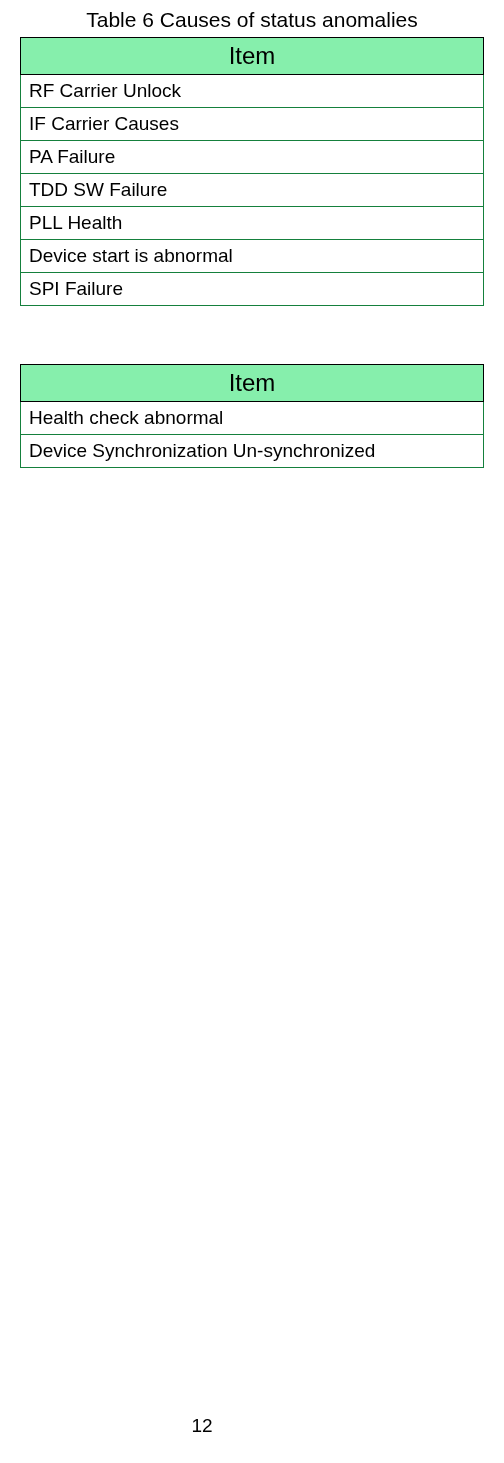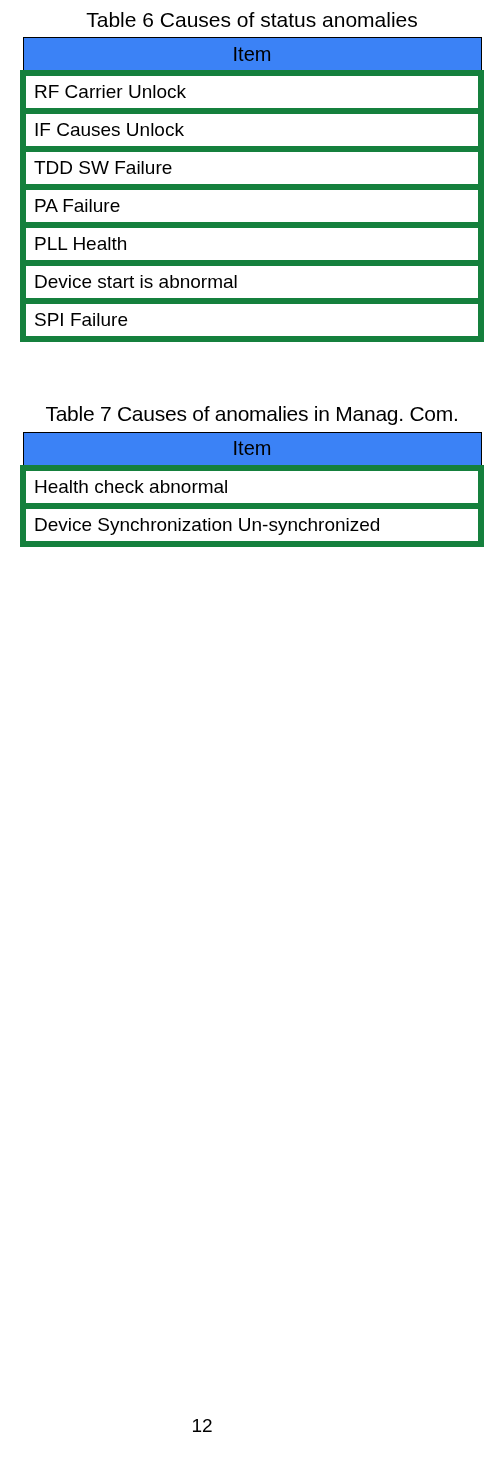--- a/index.html
+++ b/index.html
@@ -24,31 +24,31 @@
     line-height: 1.3;
     white-space: nowrap;
   }
   table.data {
     border-collapse: collapse;
     width: 464px;
     margin: 0 auto;
     table-layout: fixed;
   }
   table.data th {
-    background: #3b82f6;
+    background: #86efac;
     font-weight: normal;
-    font-size: 20px;
+    font-size: 24px;
     text-align: center;
     border: 1px solid #000;
     padding: 4px 6px;
     height: 24px;
   }
   table.data td {
     font-size: 19px;
-    border: 6px solid #15803d;
+    border: 1px solid #15803d;
     padding: 4px 8px;
     height: 24px;
     text-align: left;
     white-space: nowrap;
     overflow: hidden;
   }
   .section-gap {
     height: 58px;
   }
   .page-number {
@@ -75,43 +75,42 @@
     <thead>
       <tr>
         <th>Item</th>
       </tr>
     </thead>
     <tbody>
       <tr>
         <td>RF Carrier Unlock</td>
       </tr>
       <tr>
-        <td>IF Causes Unlock</td>
+        <td>IF Carrier Causes</td>
+      </tr>
+      <tr>
+        <td>PA Failure</td>
       </tr>
       <tr>
         <td>TDD SW Failure</td>
-      </tr>
-      <tr>
-        <td>PA Failure</td>
       </tr>
       <tr>
         <td>PLL Health</td>
       </tr>
       <tr>
         <td>Device start is abnormal</td>
       </tr>
       <tr>
         <td>SPI Failure</td>
       </tr>
     </tbody>
   </table>
 
   <div class="section-gap"></div>
 
-  <div class="caption t7">Table 7 Causes of anomalies in Manag. Com.</div>
 
   <table class="data">
     <thead>
       <tr>
         <th>Item</th>
       </tr>
     </thead>
     <tbody>
       <tr>
         <td>Health check abnormal</td>

